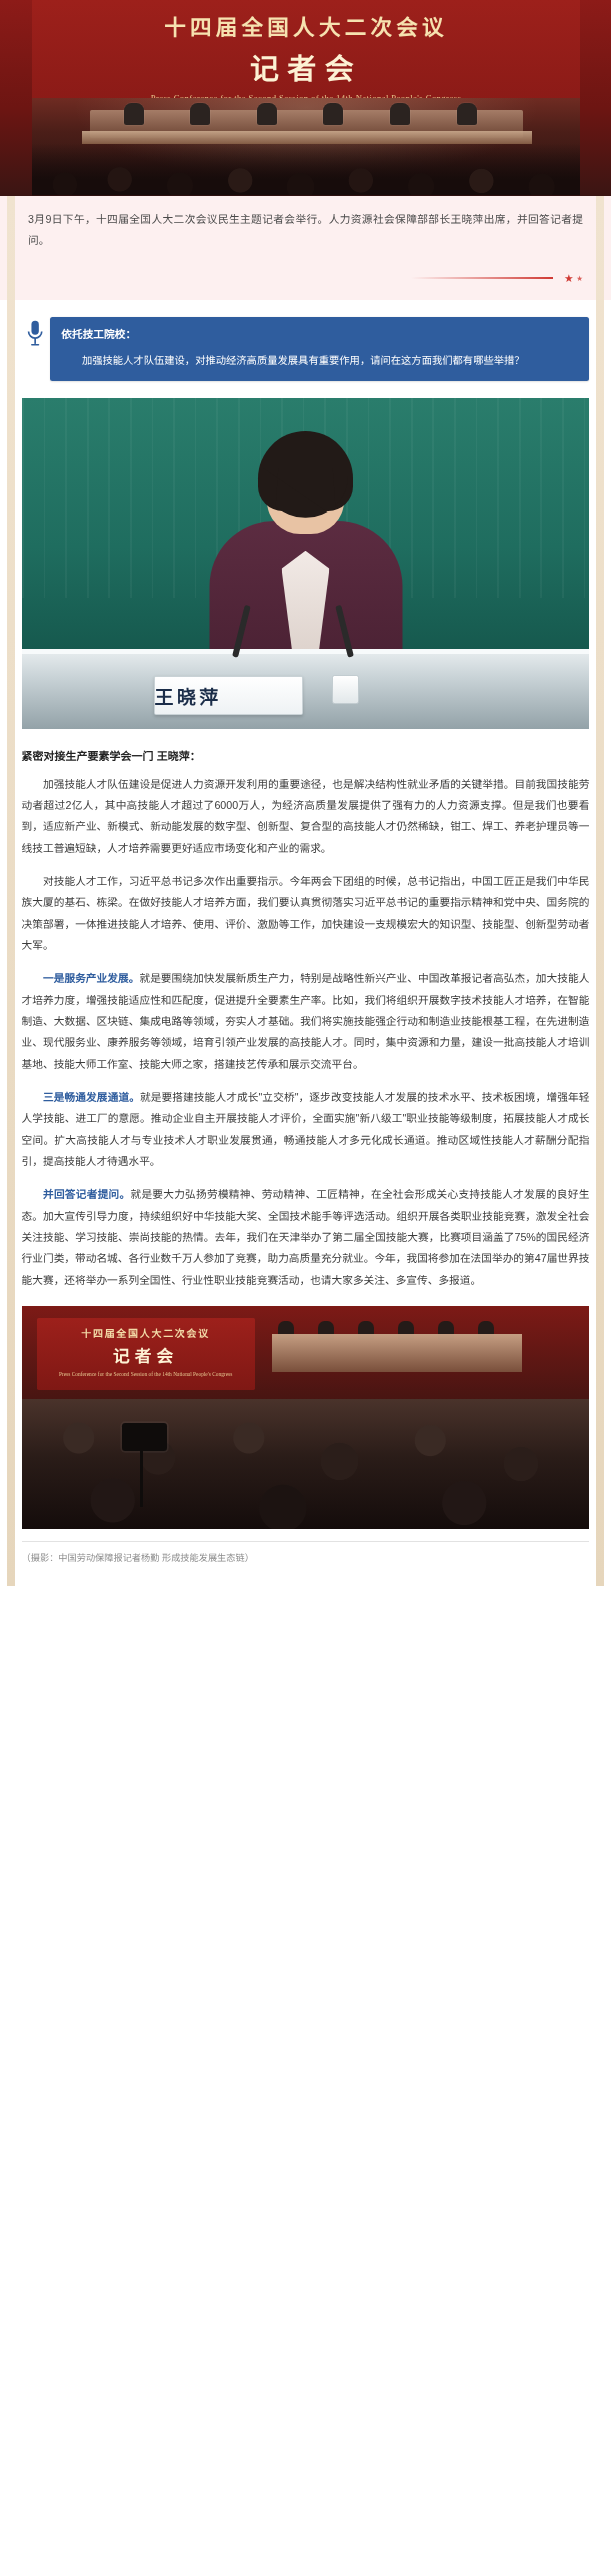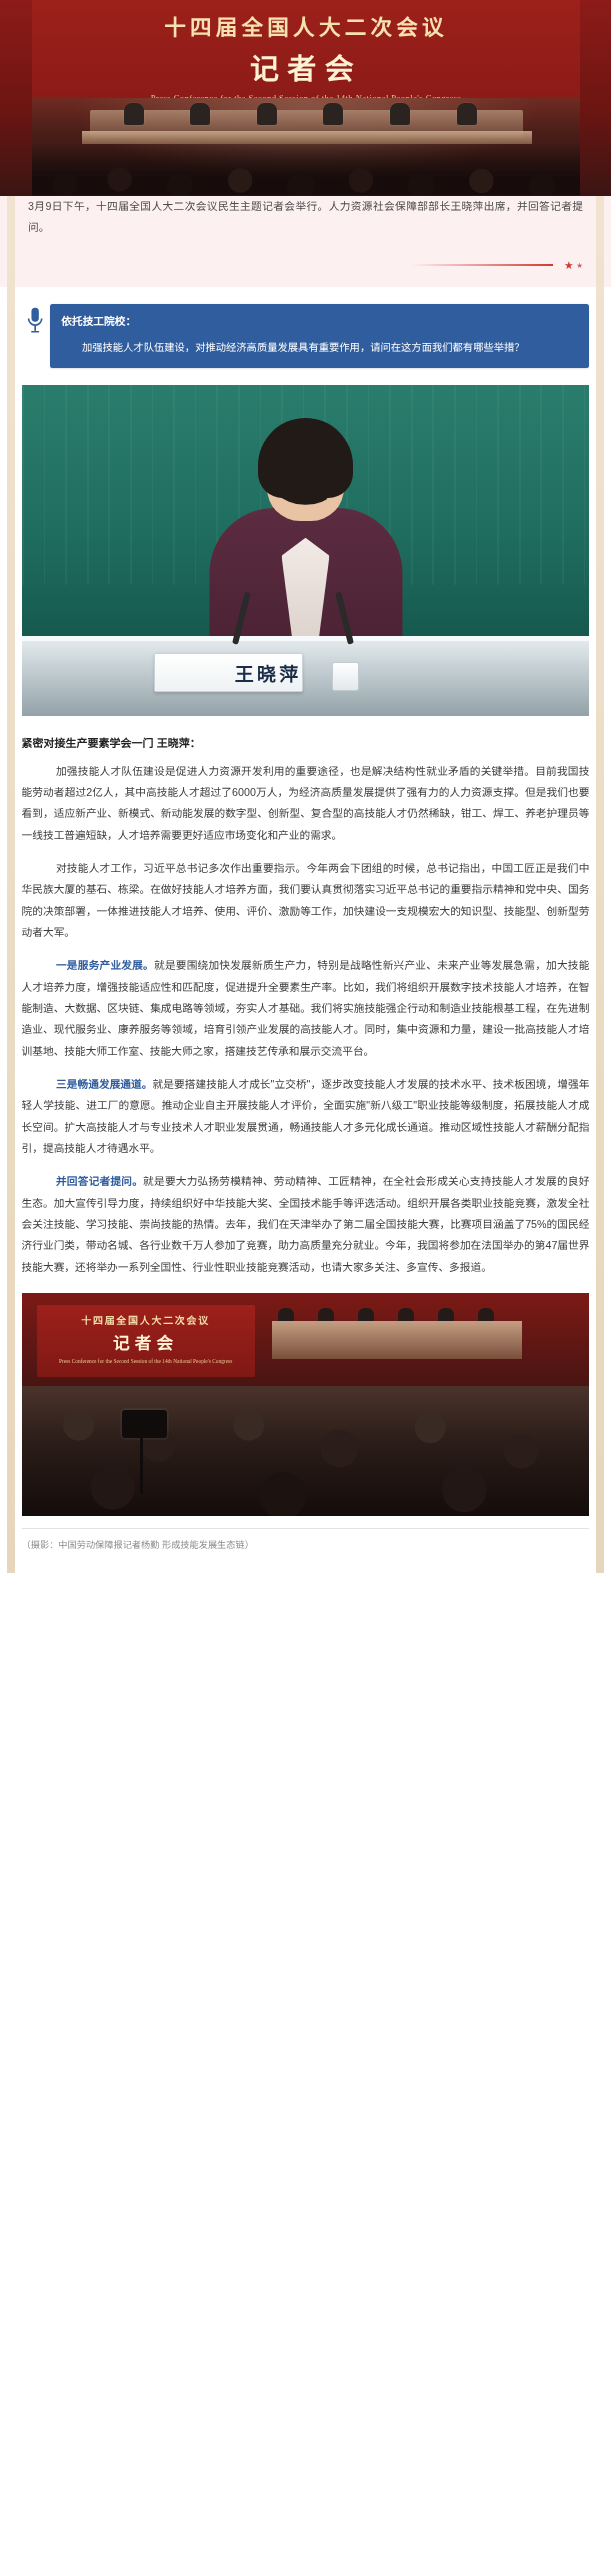--- a/index.html
+++ b/index.html
@@ -114,21 +114,21 @@
       radial-gradient(circle at 60% 72%, #241512 11.7px, transparent 12.5px),
       radial-gradient(circle at 71% 83%, #1b0f0d 12.5px, transparent 13.3px),
       radial-gradient(circle at 82% 73%, #2a1a16 11.7px, transparent 12.5px),
       radial-gradient(circle at 93% 84%, #1b0f0d 12.5px, transparent 13.3px),
       linear-gradient(180deg, rgba(30,16,14,0) 0%, #170c0b 70%);
   }
 
   
   .intro {
     background: #fdf0f0;
-    padding: 0 28px 10px 28px;
+    padding: 13px 28px 10px 28px;
   }
   .intro p {
     margin: 0;
     font-size: 10.7px;
     line-height: 2.0;
     color: #4a4a4a;
     text-align: justify;
   }
   .intro-deco {
     display: flex;
@@ -209,29 +209,29 @@
     background: linear-gradient(180deg, #e9eef0 0%, #c9d3d7 35%, #93a2a8 100%);
   }
   .p-desk-edge {
     position: absolute;
     left: 0; right: 0; top: 0; height: 5px;
     background: #f7fafb;
   }
   .p-nameplate {
     position: absolute;
     left: 132px;
-    bottom: 24px;
+    bottom: 14px;
     width: 147px;
     height: 37px;
     background: linear-gradient(180deg, #ffffff, #eef2f4);
     border: 0.8px solid #c9d2d6;
     border-radius: 1.7px;
     display: flex;
     align-items: center;
-    justify-content: flex-end;
+    justify-content: flex-start;
     box-shadow: 0 1.7px 3.3px rgba(0,0,0,.15);
   }
   .p-nameplate span {
     font-size: 19px;
     letter-spacing: 3.3px;
     color: #1b2d49;
     font-weight: bold;
     font-family: "Liberation Serif", "DejaVu Serif", serif;
   }
   .p-person {
@@ -314,21 +314,20 @@
     margin: 0 0 11.7px 0;
     font-size: 10.7px;
     line-height: 2.0;
     color: #3c3c3c;
     text-indent: 2em;
     text-align: justify;
   }
   .answer p .lead {
     color: #2f5d9e;
     font-weight: bold;
-    margin-left: 13px;
   }
 
   
   .closing {
     margin: 15px 21.6px 0 21.6px;
     height: 223px;
     position: relative;
     overflow: hidden;
     background: linear-gradient(180deg, #7d1a16 0%, #4a1512 40%, #1b0e0d 100%);
   }
@@ -488,21 +487,21 @@
   <div class="speaker">紧密对接生产要素学会一门 王晓萍：</div>
 
   <div class="answer">
     <p>
       <span class="lead"></span><span>加强技能人才队伍建设是促进人力资源开发利用的重要途径，也是解决结构性就业矛盾的关键举措。目前我国技能劳动者超过2亿人，其中高技能人才超过了6000万人，为经济高质量发展提供了强有力的人力资源支撑。但是我们也要看到，适应新产业、新模式、新动能发展的数字型、创新型、复合型的高技能人才仍然稀缺，钳工、焊工、养老护理员等一线技工普遍短缺，人才培养需要更好适应市场变化和产业的需求。</span>
     </p>
     <p>
       <span class="lead"></span><span>对技能人才工作，习近平总书记多次作出重要指示。今年两会下团组的时候，总书记指出，中国工匠正是我们中华民族大厦的基石、栋梁。在做好技能人才培养方面，我们要认真贯彻落实习近平总书记的重要指示精神和党中央、国务院的决策部署，一体推进技能人才培养、使用、评价、激励等工作，加快建设一支规模宏大的知识型、技能型、创新型劳动者大军。</span>
     </p>
     <p>
-      <span class="lead">一是服务产业发展。</span><span>就是要围绕加快发展新质生产力，特别是战略性新兴产业、未来产业等发展急需，加大技能人才培养力度，增强技能适应性和匹配度，促进提升全要素生产率。比如，我们将组织开展数字技术技能人才培养，在智能制造、大数据、区块链、集成电路等领域，夯实人才基础。我们将实施技能强企行动和制造业技能根基工程，在先进制造业、现代服务业、康养服务等领域，培育引领产业发展的高技能人才。同时，集中资源和力量，建设一批高技能人才培训基地、技能大师工作室、技能大师之家，搭建技艺传承和展示交流平台。</span>
+      <span class="lead">一是服务产业发展。</span><span>就是要围绕加快发展新质生产力，特别是战略性新兴产业、中国改革报记者高弘杰，加大技能人才培养力度，增强技能适应性和匹配度，促进提升全要素生产率。比如，我们将组织开展数字技术技能人才培养，在智能制造、大数据、区块链、集成电路等领域，夯实人才基础。我们将实施技能强企行动和制造业技能根基工程，在先进制造业、现代服务业、康养服务等领域，培育引领产业发展的高技能人才。同时，集中资源和力量，建设一批高技能人才培训基地、技能大师工作室、技能大师之家，搭建技艺传承和展示交流平台。</span>
     </p>
     <p>
       <span class="lead">三是畅通发展通道。</span><span>就是要搭建技能人才成长"立交桥"，逐步改变技能人才发展的技术水平、技术板困境，增强年轻人学技能、进工厂的意愿。推动企业自主开展技能人才评价，全面实施"新八级工"职业技能等级制度，拓展技能人才成长空间。扩大高技能人才与专业技术人才职业发展贯通，畅通技能人才多元化成长通道。推动区域性技能人才薪酬分配指引，提高技能人才待遇水平。</span>
     </p>
     <p>
       <span class="lead">并回答记者提问。</span><span>就是要大力弘扬劳模精神、劳动精神、工匠精神，在全社会形成关心支持技能人才发展的良好生态。加大宣传引导力度，持续组织好中华技能大奖、全国技术能手等评选活动。组织开展各类职业技能竞赛，激发全社会关注技能、学习技能、崇尚技能的热情。去年，我们在天津举办了第二届全国技能大赛，比赛项目涵盖了75%的国民经济行业门类，带动名城、各行业数千万人参加了竞赛，助力高质量充分就业。今年，我国将参加在法国举办的第47届世界技能大赛，还将举办一系列全国性、行业性职业技能竞赛活动，也请大家多关注、多宣传、多报道。</span>
     </p>
   </div>
 
   <div class="closing">

